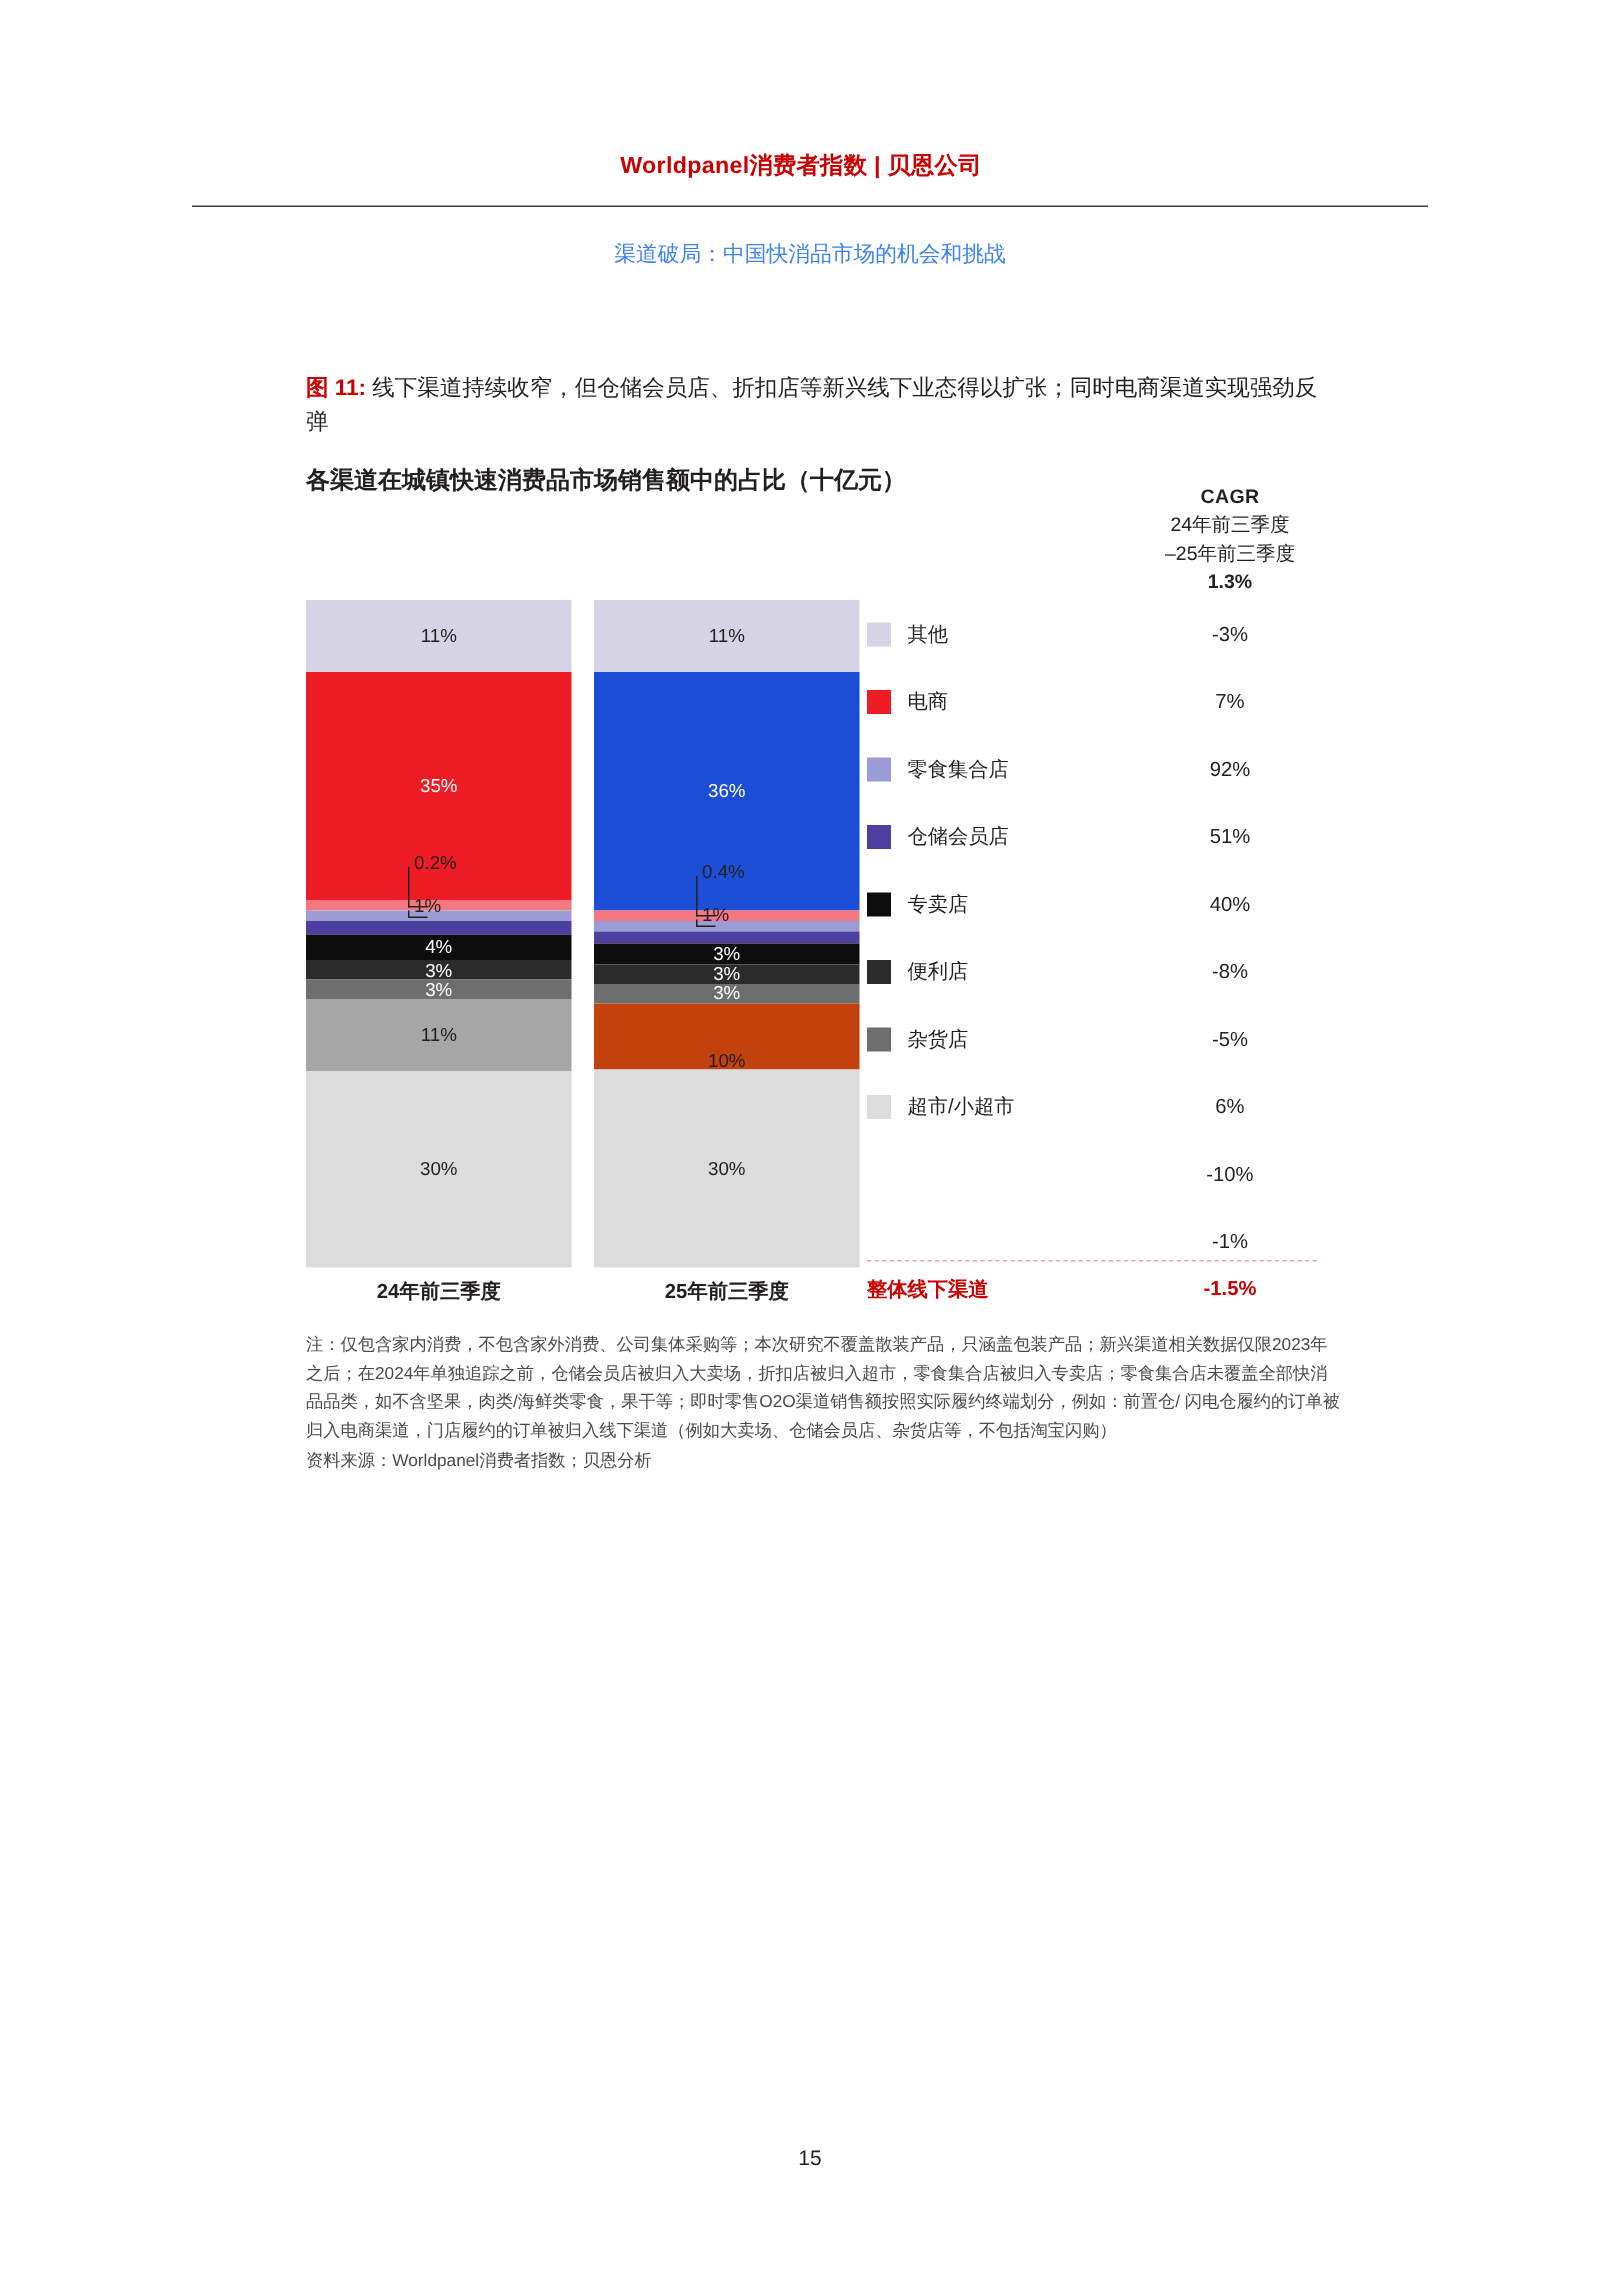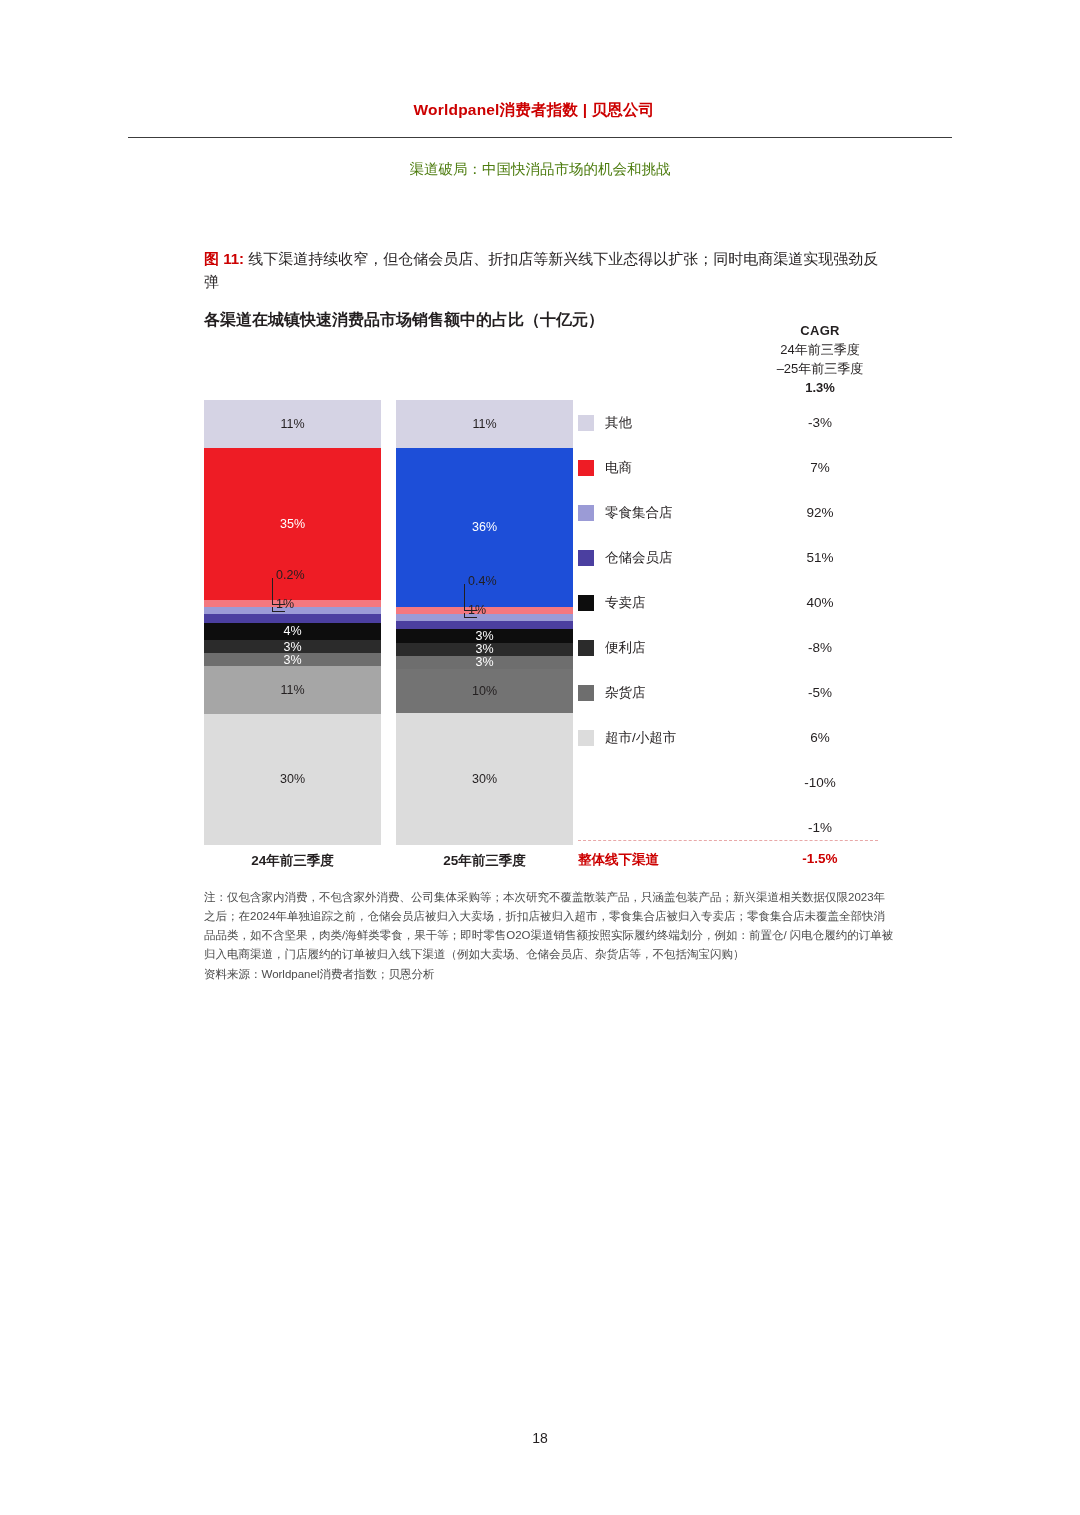--- a/index.html
+++ b/index.html
@@ -39,21 +39,21 @@
     height: 1px;
     background: #3c3c3c;
   }
   .header-sub {
     position: absolute;
     top: 160px;
     left: 0;
     width: 1080px;
     text-align: center;
     font-size: 14.5px;
-    color: #4d7c0f;
+    color: #3b82f6;
   }
   .fig-title {
     position: absolute;
     top: 247px;
     left: 204px;
     width: 680px;
     font-size: 15px;
     line-height: 1.55;
     color: #231f20;
   }
@@ -296,21 +296,21 @@
         <div class="seg dark" style="height: 8.79592px; background: rgb(75, 63, 160);"></div>
         <div class="seg dark" style="height: 13.1939px; background: rgb(13, 13, 13);">
           <span>3%</span>
         </div>
         <div class="seg dark" style="height: 13.1939px; background: rgb(43, 43, 43);">
           <span>3%</span>
         </div>
         <div class="seg dark" style="height: 13.1939px; background: rgb(110, 110, 110);">
           <span>3%</span>
         </div>
-        <div class="seg light" style="height: 43.9796px; background: #737373;">
+        <div class="seg light" style="height: 43.9796px; background: #c2410c; align-items: flex-end;">
           <span>10%</span>
         </div>
         <div class="seg light" style="height: 131.939px; background: rgb(220, 220, 220);">
           <span>30%</span>
         </div>
       </div>
     <div class="xlabel c1">24年前三季度</div>
     <div class="xlabel c2">25年前三季度</div>
   <div class="callout" style="top: 167.763px; left: 72px;">0.2%</div>
       <div class="callout-line" style="top: 177.763px; left: 68px; width: 12px; height: 26px;"></div>
@@ -369,14 +369,14 @@
       <div class="cagr-row">-1%</div>
     </div>
 
   <div class="total-rule"></div>
   <div class="total-label">整体线下渠道</div>
   <div class="total-value">-1.5%</div>
 
   <div class="notes">注：仅包含家内消费，不包含家外消费、公司集体采购等；本次研究不覆盖散装产品，只涵盖包装产品；新兴渠道相关数据仅限2023年之后；在2024年单独追踪之前，仓储会员店被归入大卖场，折扣店被归入超市，零食集合店被归入专卖店；零食集合店未覆盖全部快消品品类，如不含坚果，肉类/海鲜类零食，果干等；即时零售O2O渠道销售额按照实际履约终端划分，例如：前置仓/ 闪电仓履约的订单被归入电商渠道，门店履约的订单被归入线下渠道（例如大卖场、仓储会员店、杂货店等，不包括淘宝闪购）</div>
   <div class="source">资料来源：Worldpanel消费者指数；贝恩分析</div>
 
-  <div class="page-number">18</div>
+  <div class="page-number">15</div>
 </div>
 
 </body></html>

